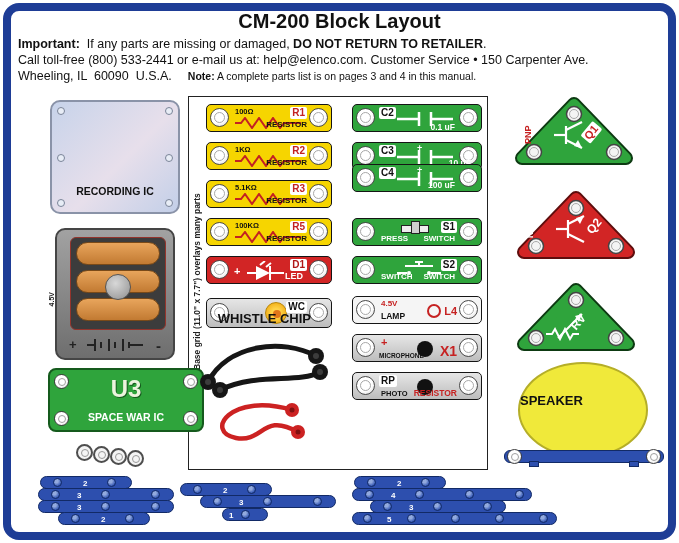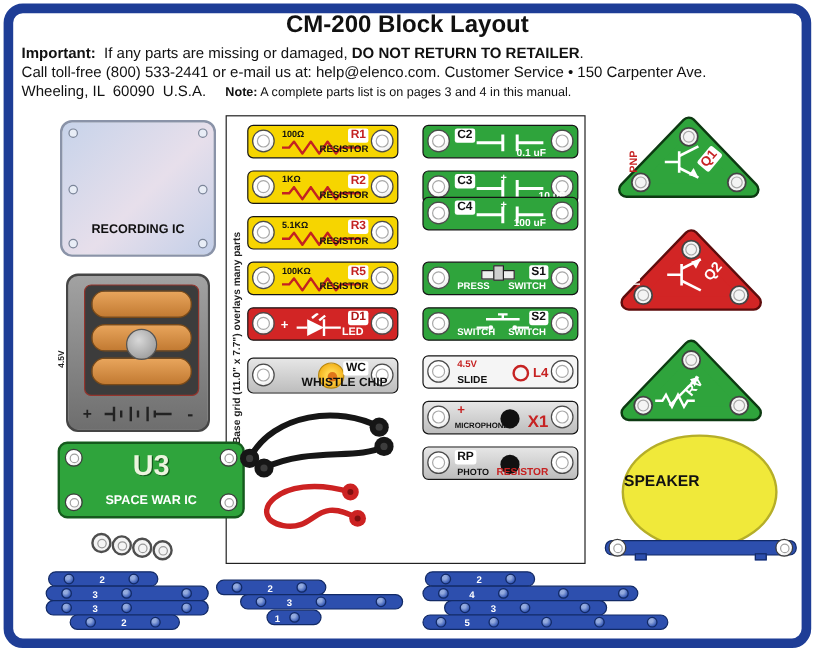--- a/index.html
+++ b/index.html
@@ -150,21 +150,21 @@
   </svg>
   <span class="t patch" style="right:24px;top:2px;font-size:10px;color:#b01818">D1</span>
   <span class="t" style="right:28px;bottom:2px;font-size:9px;color:#fff">LED</span>
 </div>
 
 <div class="part p-silver" style="left:206px;top:298px;width:126px;height:30px">
   <span class="snap l" style="top:4px"></span>
     <span class="snap r" style="top:4px"></span>
   <span class="wc-disc" style="left:58px;top:3px"></span>
   <span class="t patch" style="right:24px;top:2px;font-size:10px;color:#111">WC</span>
-  <span class="t" style="right:8px;bottom:2px;font-size:10px;color:#111">WHISTLE CHIP</span>
+  <span class="t" style="right:20px;bottom:2px;font-size:13px;color:#111">WHISTLE CHIP</span>
 </div>
 
 <svg class="sym" style="left:198px;top:336px" width="140" height="64" viewBox="0 0 140 64">
   <path d="M10,46 C30,8 85,2 118,20" stroke="#161616" stroke-width="5" fill="none" stroke-linecap="round"></path>
   <path d="M22,54 C60,36 100,48 122,36" stroke="#161616" stroke-width="5" fill="none" stroke-linecap="round"></path>
   <circle cx="10" cy="46" r="8" fill="#161616"></circle>
     <circle cx="118" cy="20" r="8" fill="#161616"></circle>
   <circle cx="22" cy="54" r="8" fill="#161616"></circle>
     <circle cx="122" cy="36" r="8" fill="#161616"></circle>
   <circle cx="10" cy="46" r="3" fill="#3c3c3c"></circle>
@@ -234,21 +234,21 @@
   <span class="t" style="left:28px;bottom:2px;font-size:8px;color:#fff">SWITCH</span>
   <span class="t" style="right:26px;bottom:2px;font-size:8px;color:#fff">SWITCH</span>
 </div>
 
 <div class="part p-white" style="left:352px;top:296px;width:130px">
   <span class="snap l"></span>
     <span class="snap r"></span>
   <span class="t" style="left:28px;top:3px;font-size:8px;color:#c62222">4.5V</span>
   <span class="circ" style="left:74px;top:7px;width:14px;height:14px;border:2px solid #c62222"></span>
   <span class="t" style="right:24px;top:9px;font-size:11px;color:#c62222">L4</span>
-  <span class="t" style="left:28px;bottom:3px;font-size:8.5px;color:#111">SLIDE</span>
+  <span class="t" style="left:28px;bottom:3px;font-size:8.5px;color:#111">LAMP</span>
 </div>
 
 <div class="part p-silver" style="left:352px;top:334px;width:130px">
   <span class="snap l"></span>
     <span class="snap r"></span>
   <span class="t" style="left:28px;top:2px;font-size:11px;color:#c62222">+</span>
   <span class="circ" style="left:64px;top:6px;width:16px;height:16px;background:#111"></span>
   <span class="t" style="left:26px;bottom:2px;font-size:6.5px;color:#111">MICROPHONE</span>
   <span class="t" style="right:24px;top:9px;font-size:14px;color:#c62222">X1</span>
 </div>

